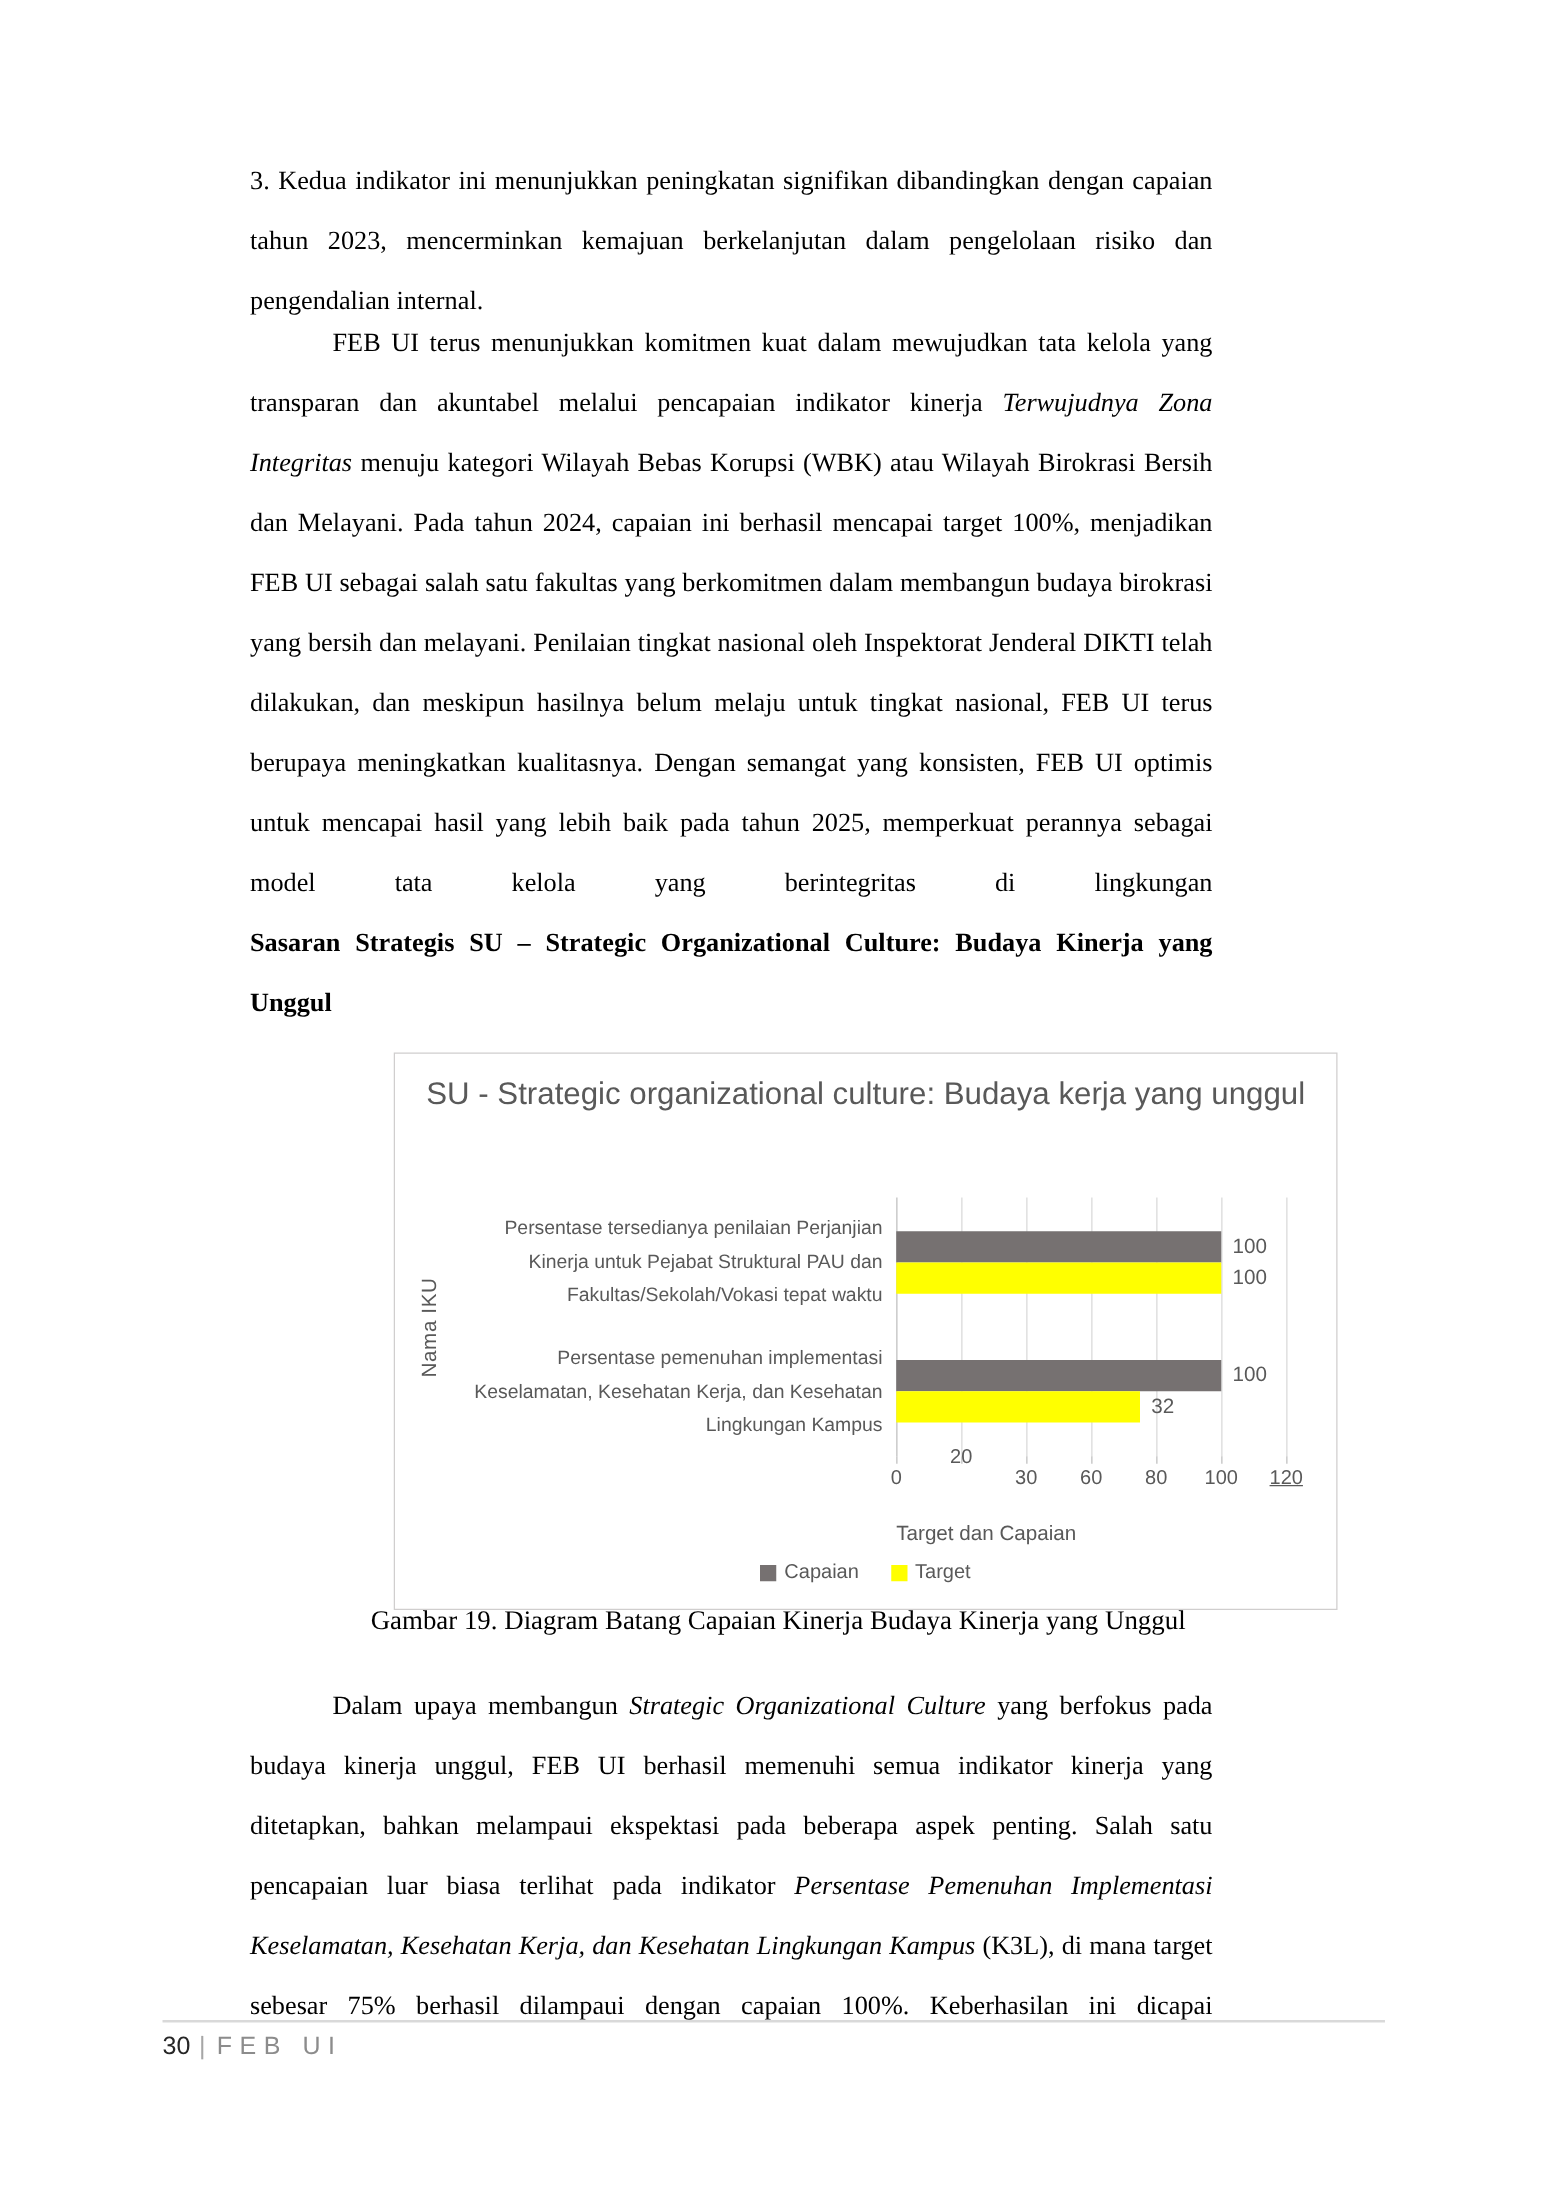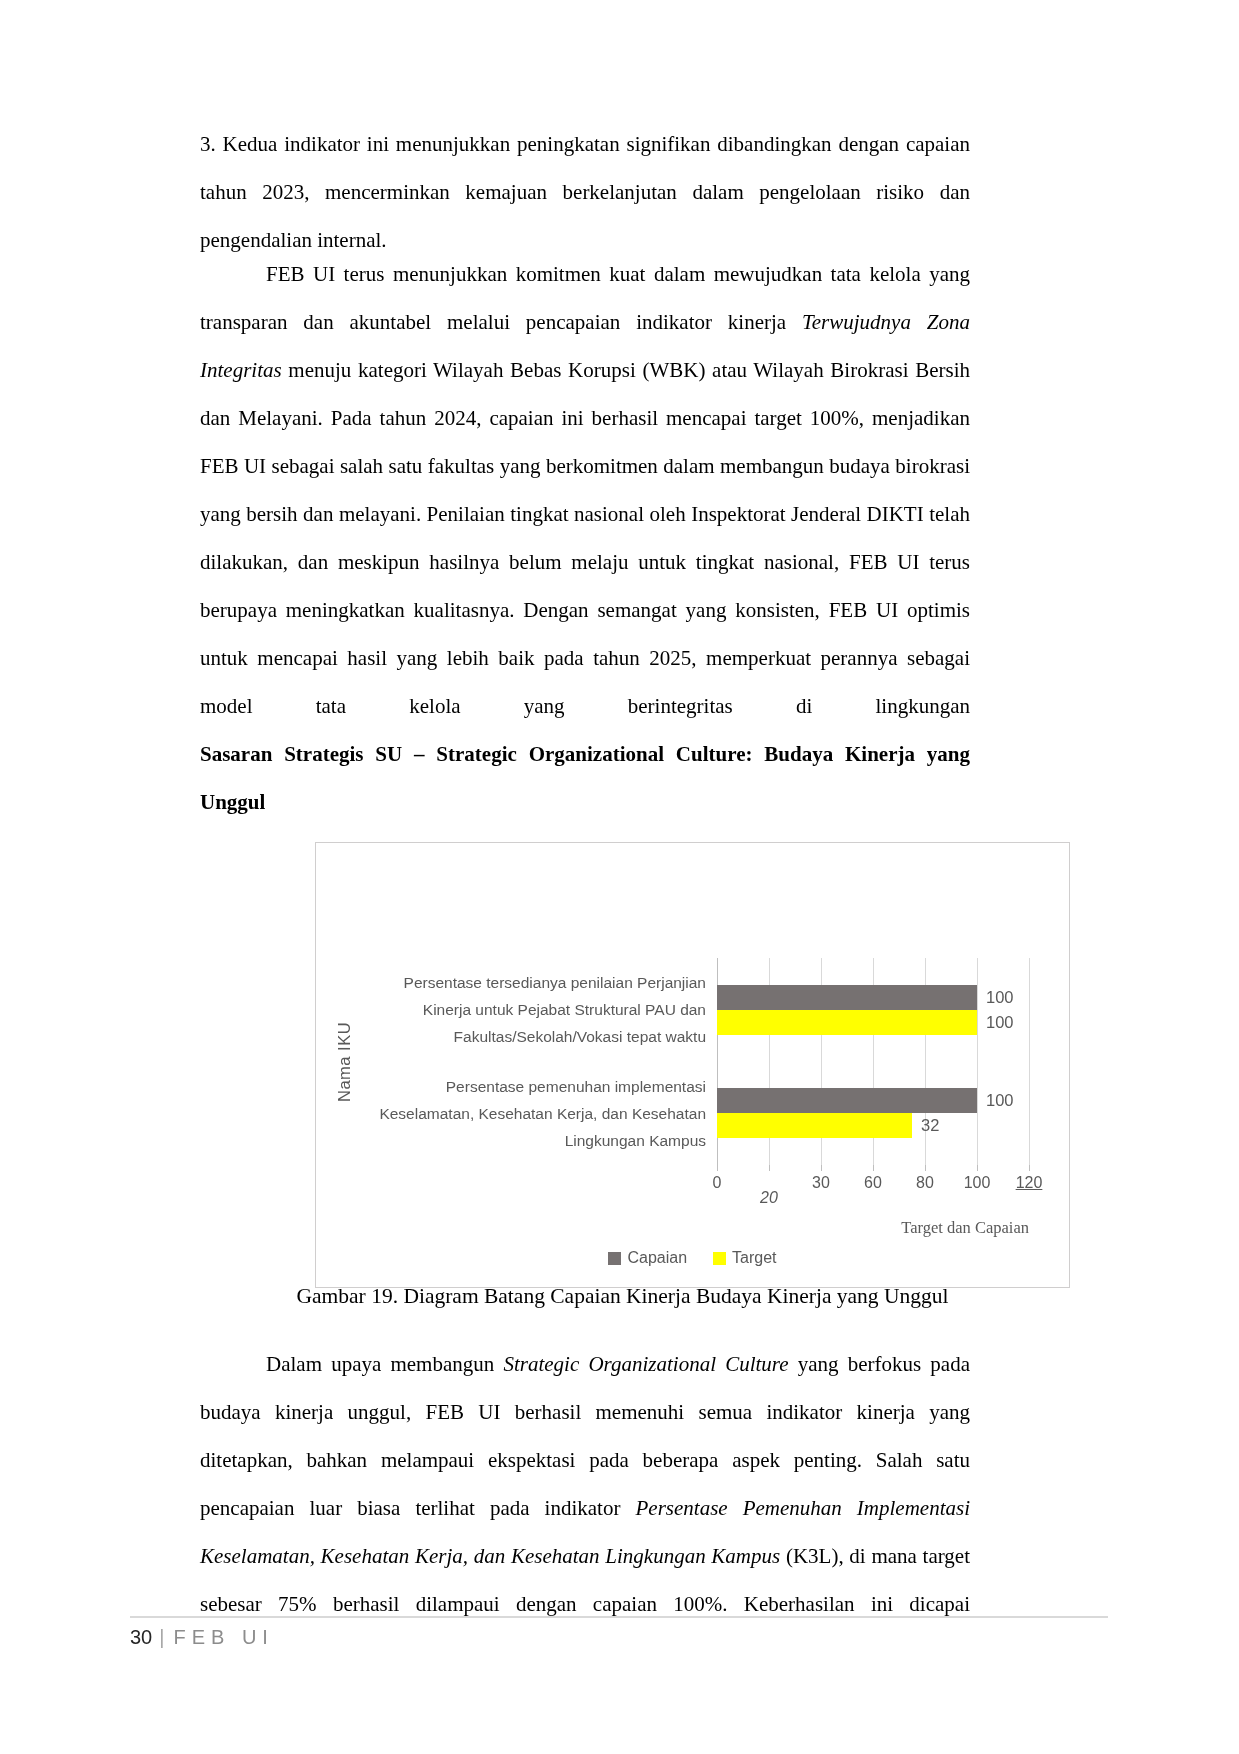--- a/index.html
+++ b/index.html
@@ -29,21 +29,21 @@
   .y-axis-title{
     position:absolute;left:16px;top:115px;height:207px;width:24px;
     display:flex;align-items:center;justify-content:center;
     writing-mode:vertical-rl;transform:rotate(180deg);
     font-size:16.5px;color:#595959;letter-spacing:.5px;
   }
   .gridline{position:absolute;width:1px;background:#d9d9d9;}
   .gridline.axis0{background:#bfbfbf;}
   .tickmark{position:absolute;width:1px;height:6px;background:#bfbfbf;}
   .xtick-label{position:absolute;width:44px;text-align:center;font-size:16px;color:#595959;}
-  .x-axis-title{position:absolute;text-align:right;font-size:16.5px;color:#595959;font-family:Liberation Serif, serif;}
+  .x-axis-title{position:absolute;text-align:left;font-size:16.5px;color:#595959;}
   .cat-label{
     position:absolute;display:flex;align-items:center;justify-content:center;
     text-align:right;font-size:15.5px;line-height:27px;color:#595959;
   }
   .bar{position:absolute;}
   .value-label{position:absolute;font-size:16.5px;color:#595959;}
   .legend{
     position:absolute;left:0;top:406px;width:100%;
     display:flex;justify-content:center;align-items:center;gap:26px;
     font-size:16px;color:#595959;
@@ -70,28 +70,29 @@
 </head>
 <body>
 
 <p class="body-text" style="top:120px;"><span>3. Kedua indikator ini menunjukkan peningkatan signifikan dibandingkan dengan capaian tahun 2023, mencerminkan kemajuan berkelanjutan dalam pengelolaan risiko dan pengendalian internal.</span></p>
 
 <p class="body-text indent justify-last" style="top:250px;"><span>FEB UI terus menunjukkan komitmen kuat dalam mewujudkan tata kelola yang transparan dan akuntabel melalui pencapaian indikator kinerja </span><span class="run-italic">Terwujudnya Zona Integritas</span><span> menuju kategori Wilayah Bebas Korupsi (WBK) atau Wilayah Birokrasi Bersih dan Melayani. Pada tahun 2024, capaian ini berhasil mencapai target 100%, menjadikan FEB UI sebagai salah satu fakultas yang berkomitmen dalam membangun budaya birokrasi yang bersih dan melayani. Penilaian tingkat nasional oleh Inspektorat Jenderal DIKTI telah dilakukan, dan meskipun hasilnya belum melaju untuk tingkat nasional, FEB UI terus berupaya meningkatkan kualitasnya. Dengan semangat yang konsisten, FEB UI optimis untuk mencapai hasil yang lebih baik pada tahun 2025, memperkuat perannya sebagai model tata kelola yang berintegritas di lingkungan</span></p>
 
 <p class="body-text heading-bold" style="top:730px;">Sasaran Strategis SU – Strategic Organizational Culture: Budaya Kinerja yang Unggul</p>
 
 <figure class="chart-box">
+  <div class="chart-title">SU - Strategic organizational culture: Budaya kerja yang unggul</div>
   <div class="y-axis-title">Nama IKU</div>
   <div id="plot-layer">
       <div class="gridline axis0" style="left: 401px; top: 115px; height: 207px;"></div>
       <div class="tickmark" style="left: 401px; top: 322px;"></div>
       <div class="xtick-label" style="left: 379px; top: 331px;">0</div>
       <div class="gridline" style="left: 453px; top: 115px; height: 207px;"></div>
       <div class="tickmark" style="left: 453px; top: 322px;"></div>
-      <div class="xtick-label" style="left: 431px; top: 346px; font-style: italic;">20</div>
+      <div class="xtick-label" style="left: 431px; top: 314px;">20</div>
       <div class="gridline" style="left: 505px; top: 115px; height: 207px;"></div>
       <div class="tickmark" style="left: 505px; top: 322px;"></div>
       <div class="xtick-label" style="left: 483px; top: 331px;">30</div>
       <div class="gridline" style="left: 557px; top: 115px; height: 207px;"></div>
       <div class="tickmark" style="left: 557px; top: 322px;"></div>
       <div class="xtick-label" style="left: 535px; top: 331px;">60</div>
       <div class="gridline" style="left: 609px; top: 115px; height: 207px;"></div>
       <div class="tickmark" style="left: 609px; top: 322px;"></div>
       <div class="xtick-label" style="left: 587px; top: 331px;">80</div>
       <div class="gridline" style="left: 661px; top: 115px; height: 207px;"></div>

